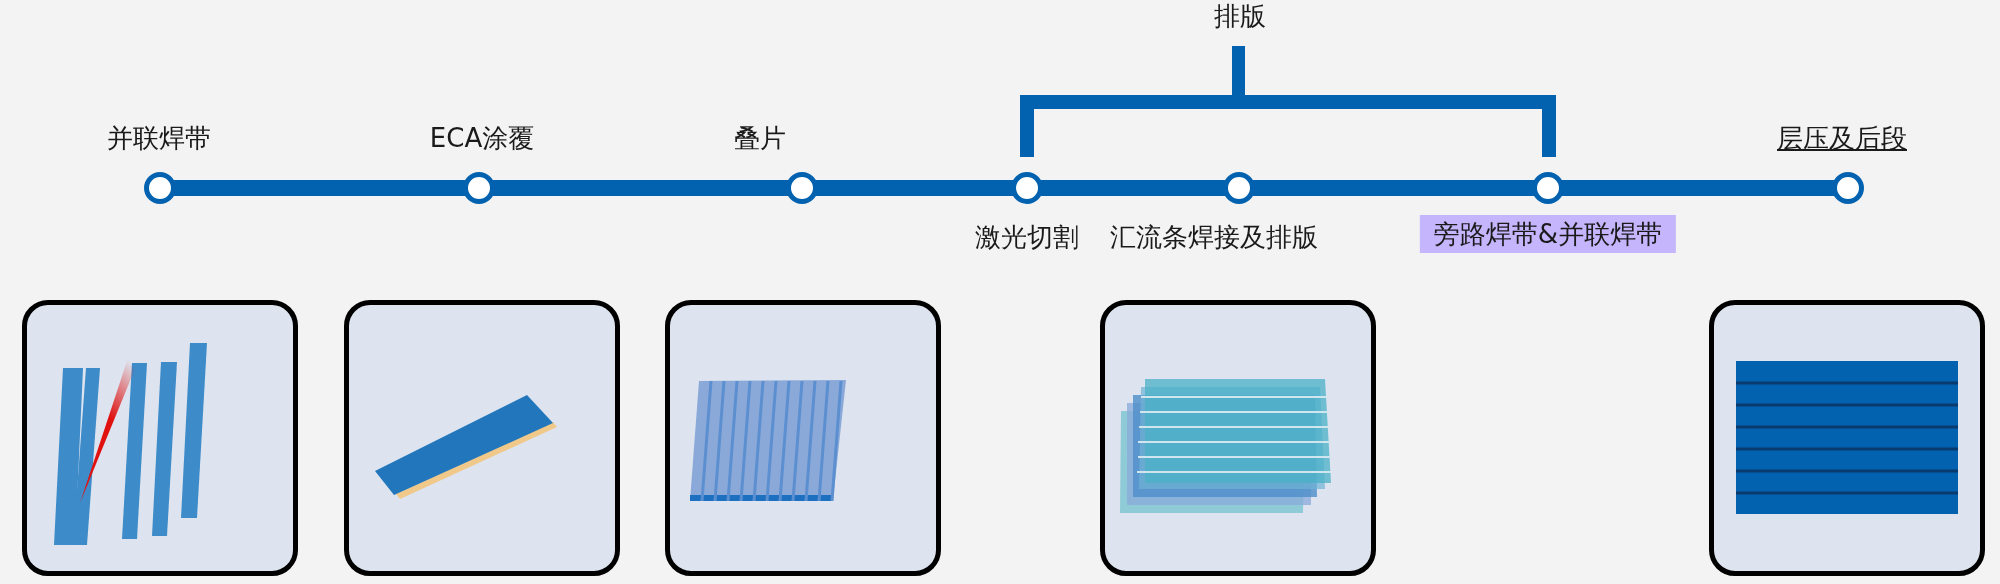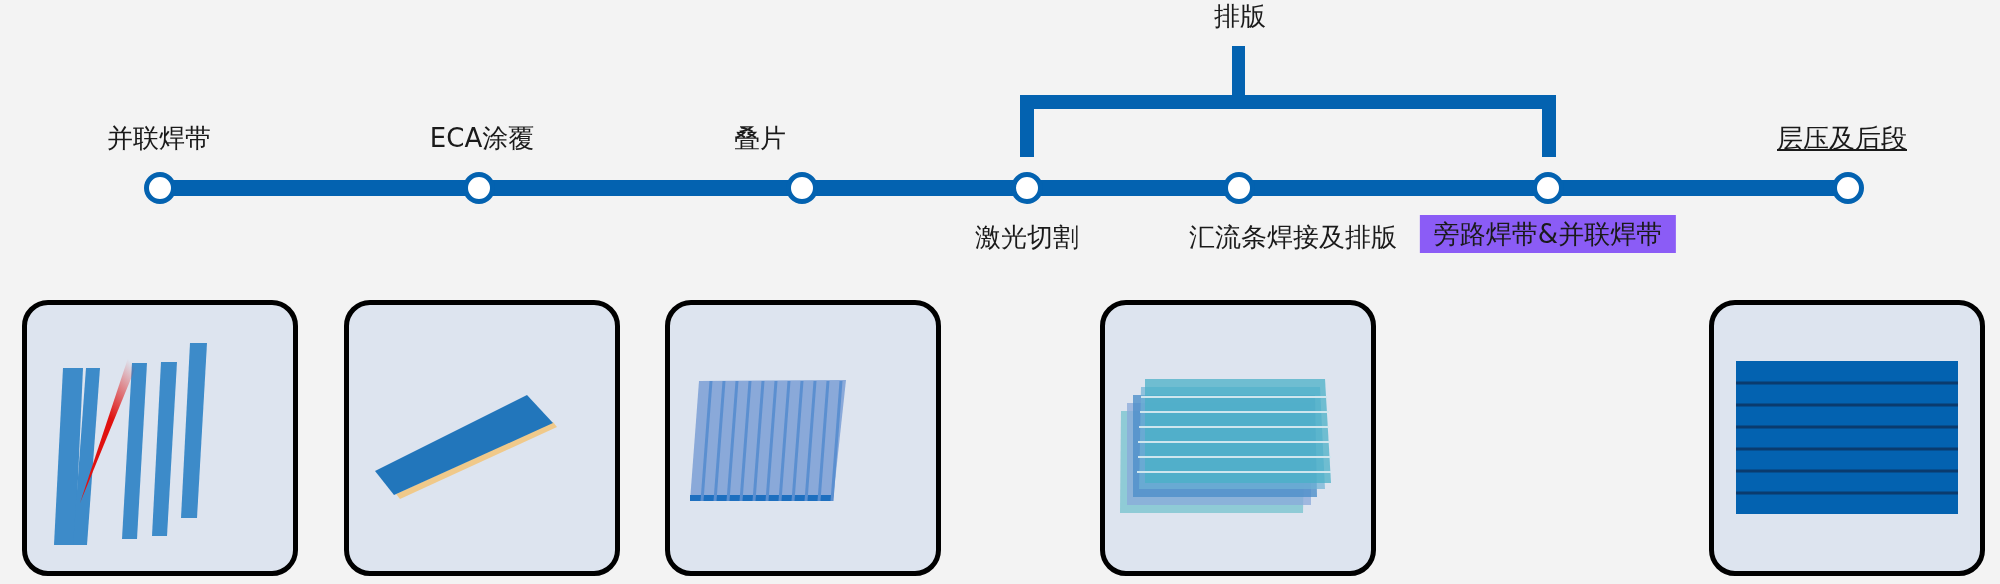--- a/index.html
+++ b/index.html
@@ -1,19 +1,19 @@
 <!DOCTYPE html>
 <html><head>
 <meta charset="utf-8">
 <style>
   html, body { margin:0; padding:0; }
   body { width:2000px; height:584px; background:#f3f3f3; position:relative; overflow:hidden;
          font-family:"DejaVu Sans","Liberation Sans",sans-serif; }
   .label { position:absolute; font-size:26px; color:#1a1a1a; white-space:nowrap; transform:translateX(-50%); line-height:30px; }
-  .highlight { background:#8b5cf6; padding:4px 14px; }
+  .highlight { background:#c4b5fd; padding:4px 14px; }
   .track { position:absolute; background:#0362b0; }
   .node { position:absolute; width:22px; height:22px; border:5px solid #0362b0; border-radius:50%; background:#fff; transform:translate(-50%,-50%); }
   .card { position:absolute; top:300px; width:266px; height:266px; background:#dde4ef; border:5px solid #000; border-radius:26px; overflow:hidden; }
   .card svg { position:absolute; left:0; top:0; }
 </style>
 </head>
 <body>
 
 <div class="track" style="left:1232px;top:46px;width:13px;height:54px;"></div>
 <div class="track" style="left:1020px;top:95px;width:536px;height:14px;"></div>
@@ -28,21 +28,21 @@
 <div class="node" style="left:802px;top:188px;"></div>
 <div class="node" style="left:1027px;top:188px;"></div>
 <div class="node" style="left:1239px;top:188px;"></div>
 <div class="node" style="left:1548px;top:188px;"></div>
 <div class="node" style="left:1848px;top:188px;"></div>
 
 <div class="label" style="left:159px;top:123px;">并联焊带</div>
 <div class="label" style="left:482px;top:123px;">ECA涂覆</div>
 <div class="label" style="left:760px;top:123px;">叠片</div>
 <div class="label" style="left:1027px;top:222px;">激光切割</div>
-<div class="label" style="left:1293px;top:222px;">汇流条焊接及排版</div>
+<div class="label" style="left:1214px;top:222px;">汇流条焊接及排版</div>
 <div class="label highlight" style="left:1548px;top:215px;">旁路焊带&amp;并联焊带</div>
 <div class="label" style="left:1842px;top:123px;text-decoration:underline;">层压及后段</div>
 
 <div class="card" style="left:22px;">
   <svg width="266" height="266">
     <defs>
       <linearGradient id="laser" x1="0" y1="1" x2="0.4" y2="0">
         <stop offset="0" stop-color="#e0110f"></stop>
         <stop offset="0.6" stop-color="#e0110f"></stop>
         <stop offset="1" stop-color="#e0110f" stop-opacity="0"></stop>

